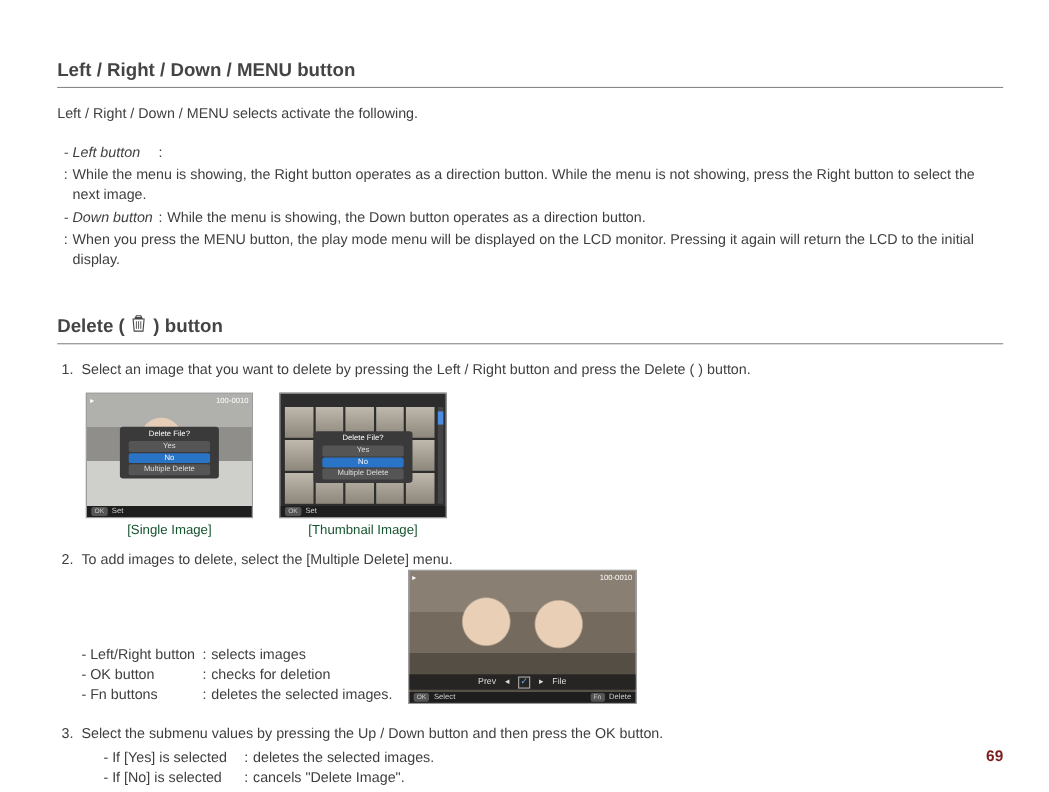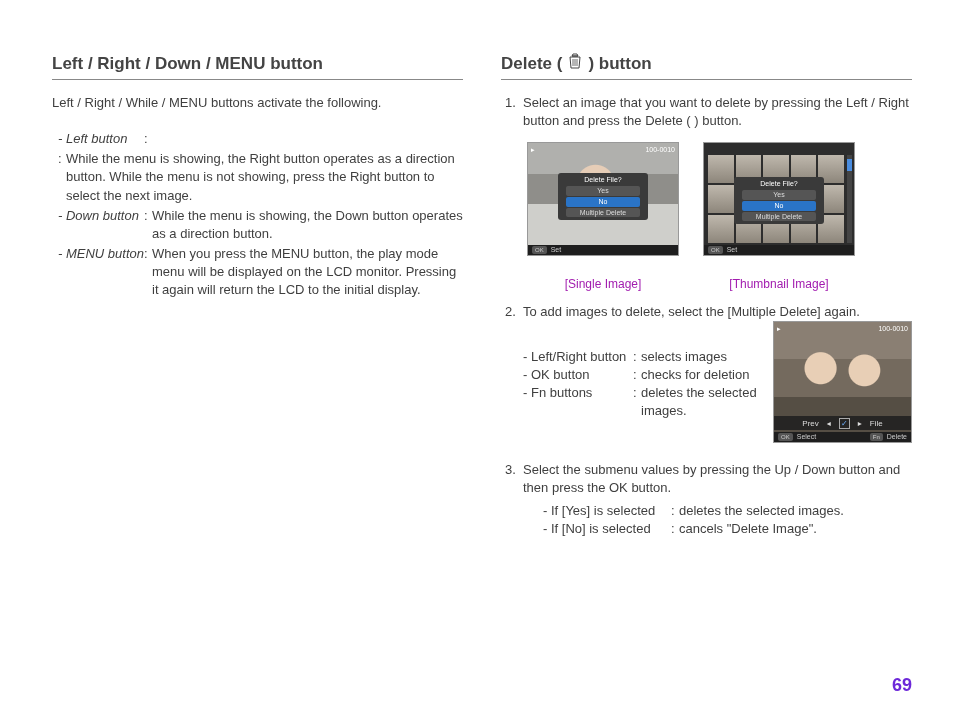--- a/index.html
+++ b/index.html
@@ -12,20 +12,21 @@
     line-height: 1.4;
   }
   .page {
     width: 954px;
     height: 720px;
     box-sizing: border-box;
     padding: 52px 42px 30px 52px;
     position: relative;
     display: flex;
     gap: 38px;
+    flex-direction: column;
   }
   .col {
     flex: 1 1 0;
     min-width: 0;
   }
   h2.section-title {
     margin: 0 0 14px 0;
     font-size: 17px;
     font-weight: bold;
     color: #444;
@@ -87,22 +88,22 @@
   .screens {
     display: flex;
     gap: 24px;
     margin: 12px 0 4px 26px;
   }
   .screen-block {
     text-align: center;
   }
   .screen-caption {
     font-size: 12px;
-    margin-top: 20px;
-    color: #a21caf;
+    margin-top: 2px;
+    color: #14532d;
   }
   
   .lcd {
     width: 150px;
     height: 112px;
     border: 1px solid #999;
     background: #c6c7c8;
     position: relative;
     overflow: hidden;
     font-size: 8px;
@@ -191,20 +192,21 @@
   .lcd.thumb .scroll .knob {
     position: absolute;
     left: 0; right: 0; top: 4px;
     height: 12px;
     background: #4a8de0;
   }
   
   .lcd.multi {
     width: 164px;
     height: 120px;
+    padding-left: 42px;
   }
   .lcd.multi .photo {
     background:
       radial-gradient(circle at 34% 42%, #e8cfb6 0 14%, transparent 15%),
       radial-gradient(circle at 66% 44%, #e8cfb6 0 14%, transparent 15%),
       linear-gradient(#8a7f73 0 34%, #746a5e 34% 68%, #554e44 68% 100%);
   }
   .lcd.multi .navrow {
     position: absolute;
     bottom: 12px; left: 0; right: 0;
@@ -221,59 +223,58 @@
     width: 9px; height: 9px;
     border: 1px solid #aaa;
     display: inline-flex;
     align-items: center;
     justify-content: center;
     font-size: 8px;
     color: #6fb2ff;
   }
   .step2-wrap {
     display: flex;
-    align-items: center;
+    align-items: flex-end;
     gap: 14px;
   }
   .page-number {
     position: absolute;
     bottom: 22px;
     right: 42px;
-    color: #6d28d9;
+    color: #7f1d1d;
     font-weight: bold;
-    font-size: 18px;
+    font-size: 14px;
   }
 </style>
 </head>
 <body>
 
 <div class="page">
 
   <div class="col">
     <h2 class="section-title">
       <span>Left / Right / Down / MENU button</span>
     </h2>
-    <p class="intro">Left / Right / While / MENU buttons activate the following.</p>
+    <p class="intro">Left / Right / Down / MENU selects activate the following.</p>
 
     <div class="defs">
       <div class="def-row">
         <div class="def-term">- Left button</div>
         <div class="def-colon">:</div>
       </div>
       <div class="def-row">
         <div class="def-colon">:</div>
         <div class="def-body">While the menu is showing, the Right button operates as a direction button. While the menu is not showing, press the Right button to select the next image.</div>
       </div>
       <div class="def-row">
         <div class="def-term">- Down button</div>
         <div class="def-colon">:</div>
         <div class="def-body">While the menu is showing, the Down button operates as a direction button.</div>
       </div>
       <div class="def-row">
-        <div class="def-term">- MENU button</div>
         <div class="def-colon">:</div>
         <div class="def-body">When you press the MENU button, the play mode menu will be displayed on the LCD monitor. Pressing it again will return the LCD to the initial display.</div>
       </div>
     </div>
   </div>
 
   <div class="col">
     <h2 class="section-title">
       <span>Delete (</span>
       <span class="delete-icon">
@@ -349,21 +350,21 @@
             <span>Set</span>
           </div>
         </div>
         <div class="screen-caption">[Thumbnail Image]</div>
       </div>
     </div>
 
     <div class="step">
       <div class="step-num">2.</div>
       <div class="step-body">
-        <div>To add images to delete, select the [Multiple Delete] again.</div>
+        <div>To add images to delete, select the [Multiple Delete] menu.</div>
         <div class="step2-wrap">
           <div class="sub-defs" style="margin-left:0;">
             <div class="sub-row">
               <div class="sub-term">- Left/Right button</div>
               <div class="def-colon">:</div>
               <div class="def-body">selects images</div>
             </div>
             <div class="sub-row">
               <div class="sub-term">- OK button</div>
               <div class="def-colon">:</div>

